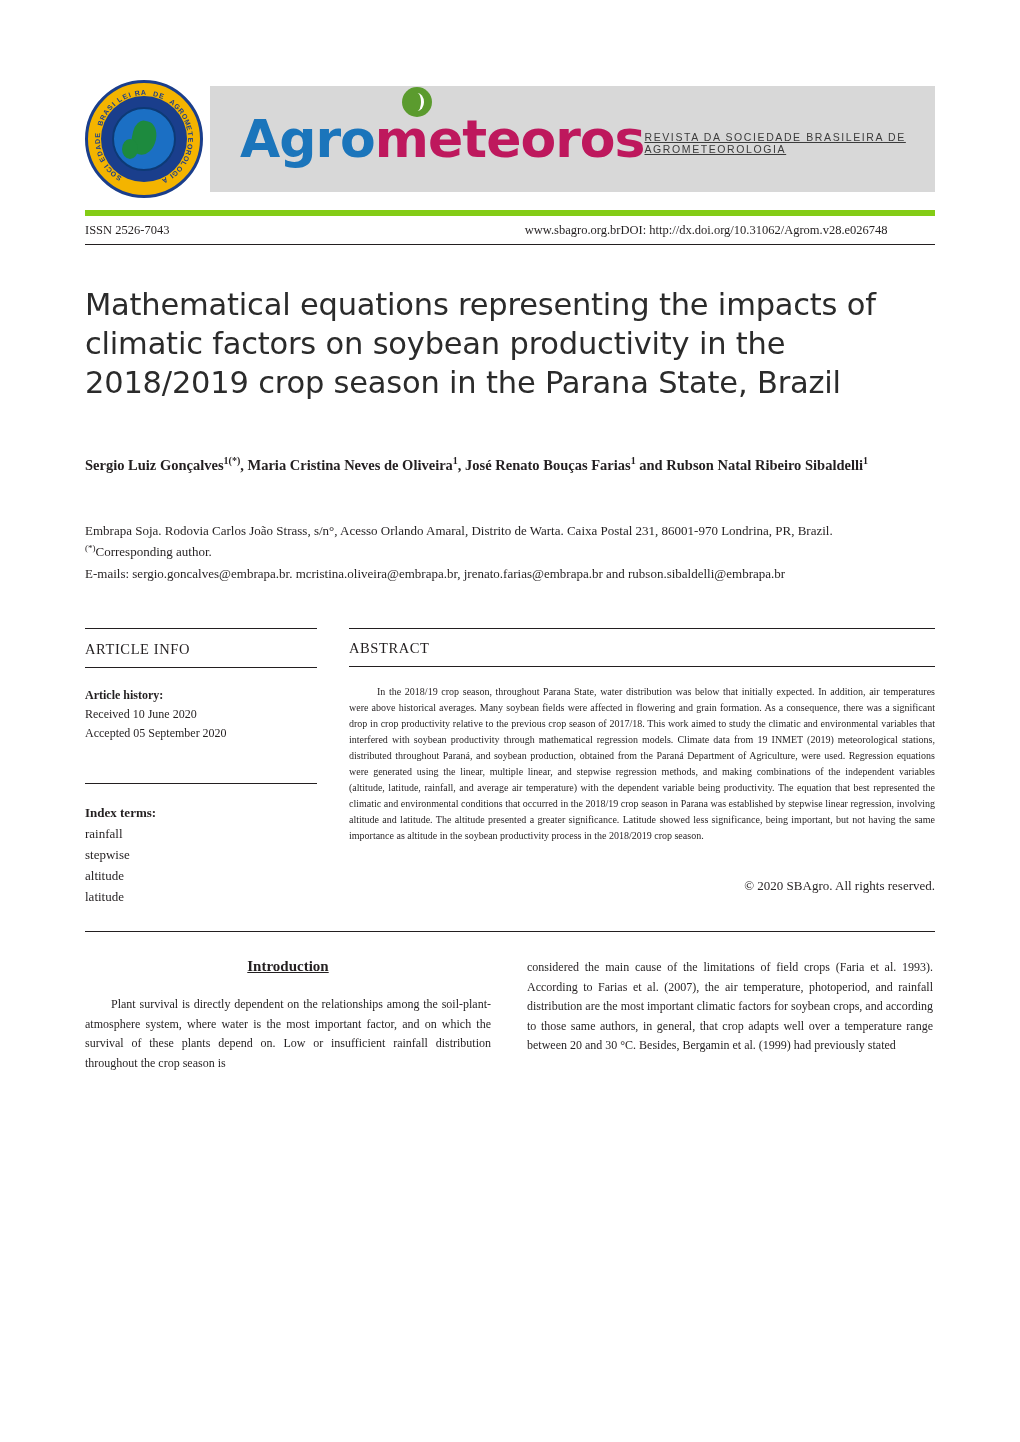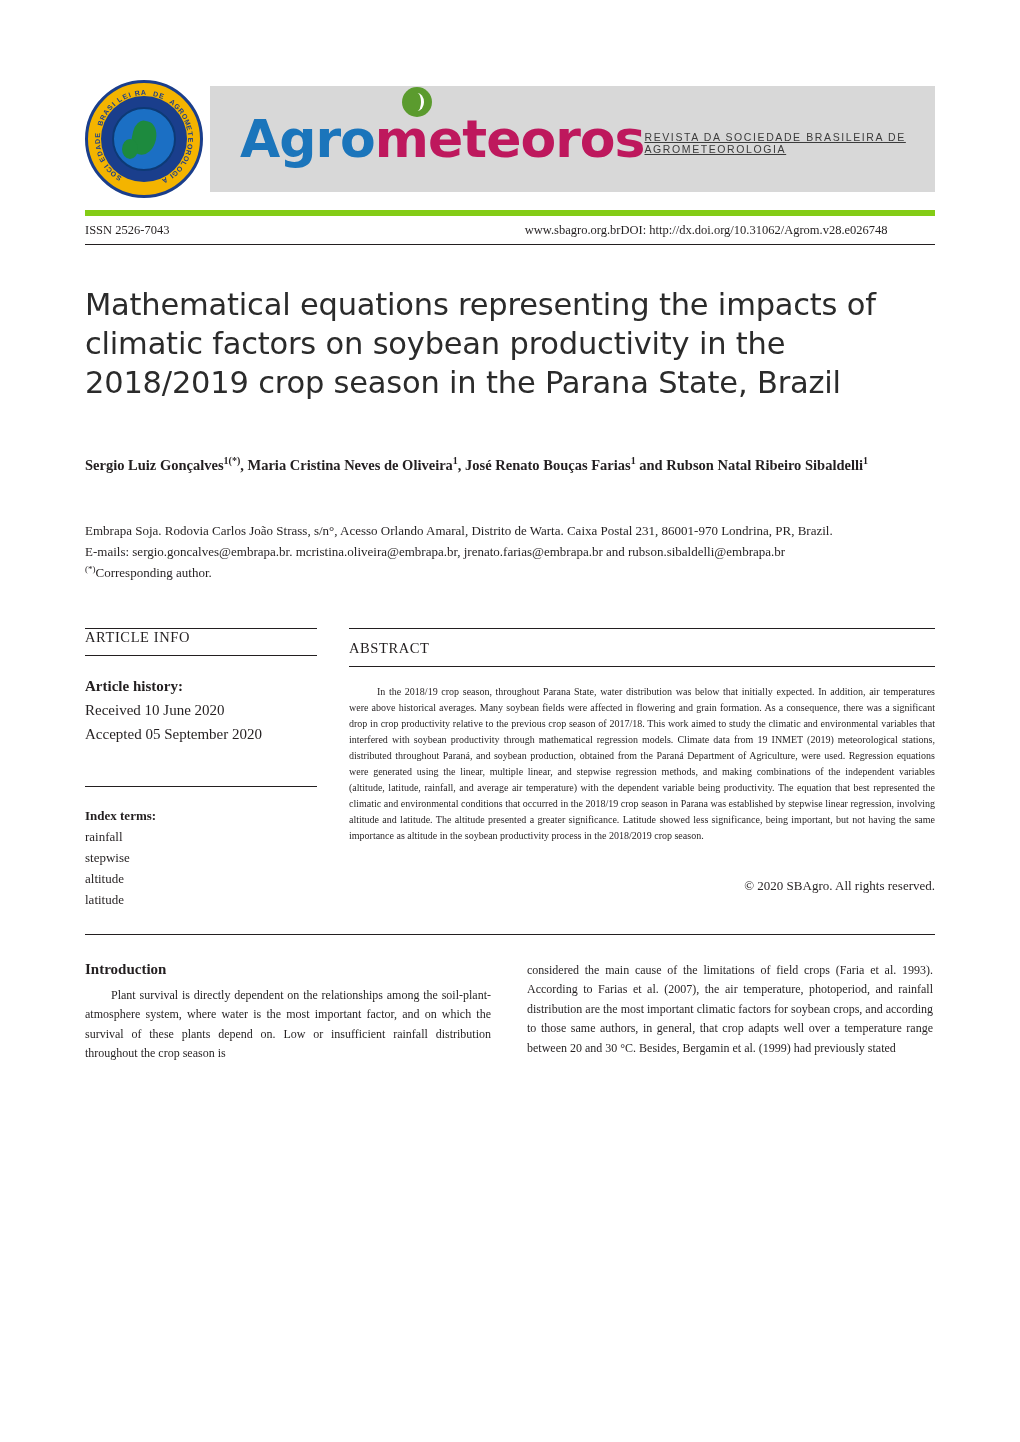--- a/index.html
+++ b/index.html
@@ -203,21 +203,21 @@
   .col-left { width: 232px; }
   .col-right { flex: 1; margin-left: 32px; }
   .section-head {
     font-size: 14.5px;
     letter-spacing: 0.6px;
     padding-bottom: 9px;
   }
   .rule { border-bottom: 1px solid #231f20; }
   .rule-top { border-top: 1px solid #231f20; }
 
-  .meta-block { margin-top: 18px; font-size: 15px; line-height: 1.6; }
+  .meta-block { margin-top: 18px; font-size: 12px; line-height: 1.6; }
   .meta-block .lbl { font-weight: bold; }
   .hist-rule {
     margin-top: 40px;
     border-top: 1px solid #231f20;
     width: 232px;
   }
   .terms-block { margin-top: 18px; font-size: 13px; line-height: 1.62; }
   .terms-block .lbl { font-weight: bold; }
 
   .abstract-text {
@@ -240,22 +240,23 @@
   }
   .body-cols {
     margin-top: 26px;
     display: flex;
     gap: 36px;
   }
   .body-col { width: 406px; }
   .body-heading {
     font-size: 15px;
     font-weight: bold;
-    text-align: left;
-    margin-bottom: 8px;
+    text-align: center;
+    margin-bottom: 20px;
+    text-decoration: underline;
   }
   .body-p {
     font-size: 12px;
     line-height: 1.62;
     text-align: justify;
     text-indent: 26px;
   }
   .body-p.no-indent { text-indent: 0; }
 </style>
 </head>
@@ -325,27 +326,27 @@
     <div class="site">www.sbagro.org.br</div>
     <div class="doi">DOI: http://dx.doi.org/10.31062/Agrom.v28.e026748</div>
   </div>
 
   <div class="article-title">Mathematical equations representing the impacts of climatic factors on soybean productivity in the 2018/2019 crop season in the Parana State, Brazil</div>
 
   <div class="authors">Sergio Luiz Gonçalves<sup>1(*)</sup>, Maria Cristina Neves de Oliveira<sup>1</sup>, José Renato Bouças Farias<sup>1</sup> and Rubson Natal Ribeiro Sibaldelli<sup>1</sup></div>
 
   <div class="affil">
     <div>Embrapa Soja. Rodovia Carlos João Strass, s/n°, Acesso Orlando Amaral, Distrito de Warta. Caixa Postal 231, 86001-970 Londrina, PR, Brazil.</div>
+    <div><sup>(*)</sup>Corresponding author.</div>
     <div>E-mails: sergio.goncalves@embrapa.br. mcristina.oliveira@embrapa.br, jrenato.farias@embrapa.br and rubson.sibaldelli@embrapa.br</div>
-    <div><sup>(*)</sup>Corresponding author.</div>
   </div>
 
   <div class="info-row">
     <div class="col-left">
-      <div class="section-head rule-top rule" style="padding-top:0;">ARTICLE INFO</div>
+      <div class="section-head rule-top rule" style="padding-top:12px;">ARTICLE INFO</div>
       <div class="meta-block">
         <div class="lbl">Article history:</div>
         <div>Received 10 June 2020</div>
         <div>Accepted 05 September 2020</div>
       </div>
       <div class="hist-rule"></div>
       <div class="terms-block">
         <div class="lbl">Index terms:</div>
         <div>rainfall</div>
         <div>stepwise</div>

